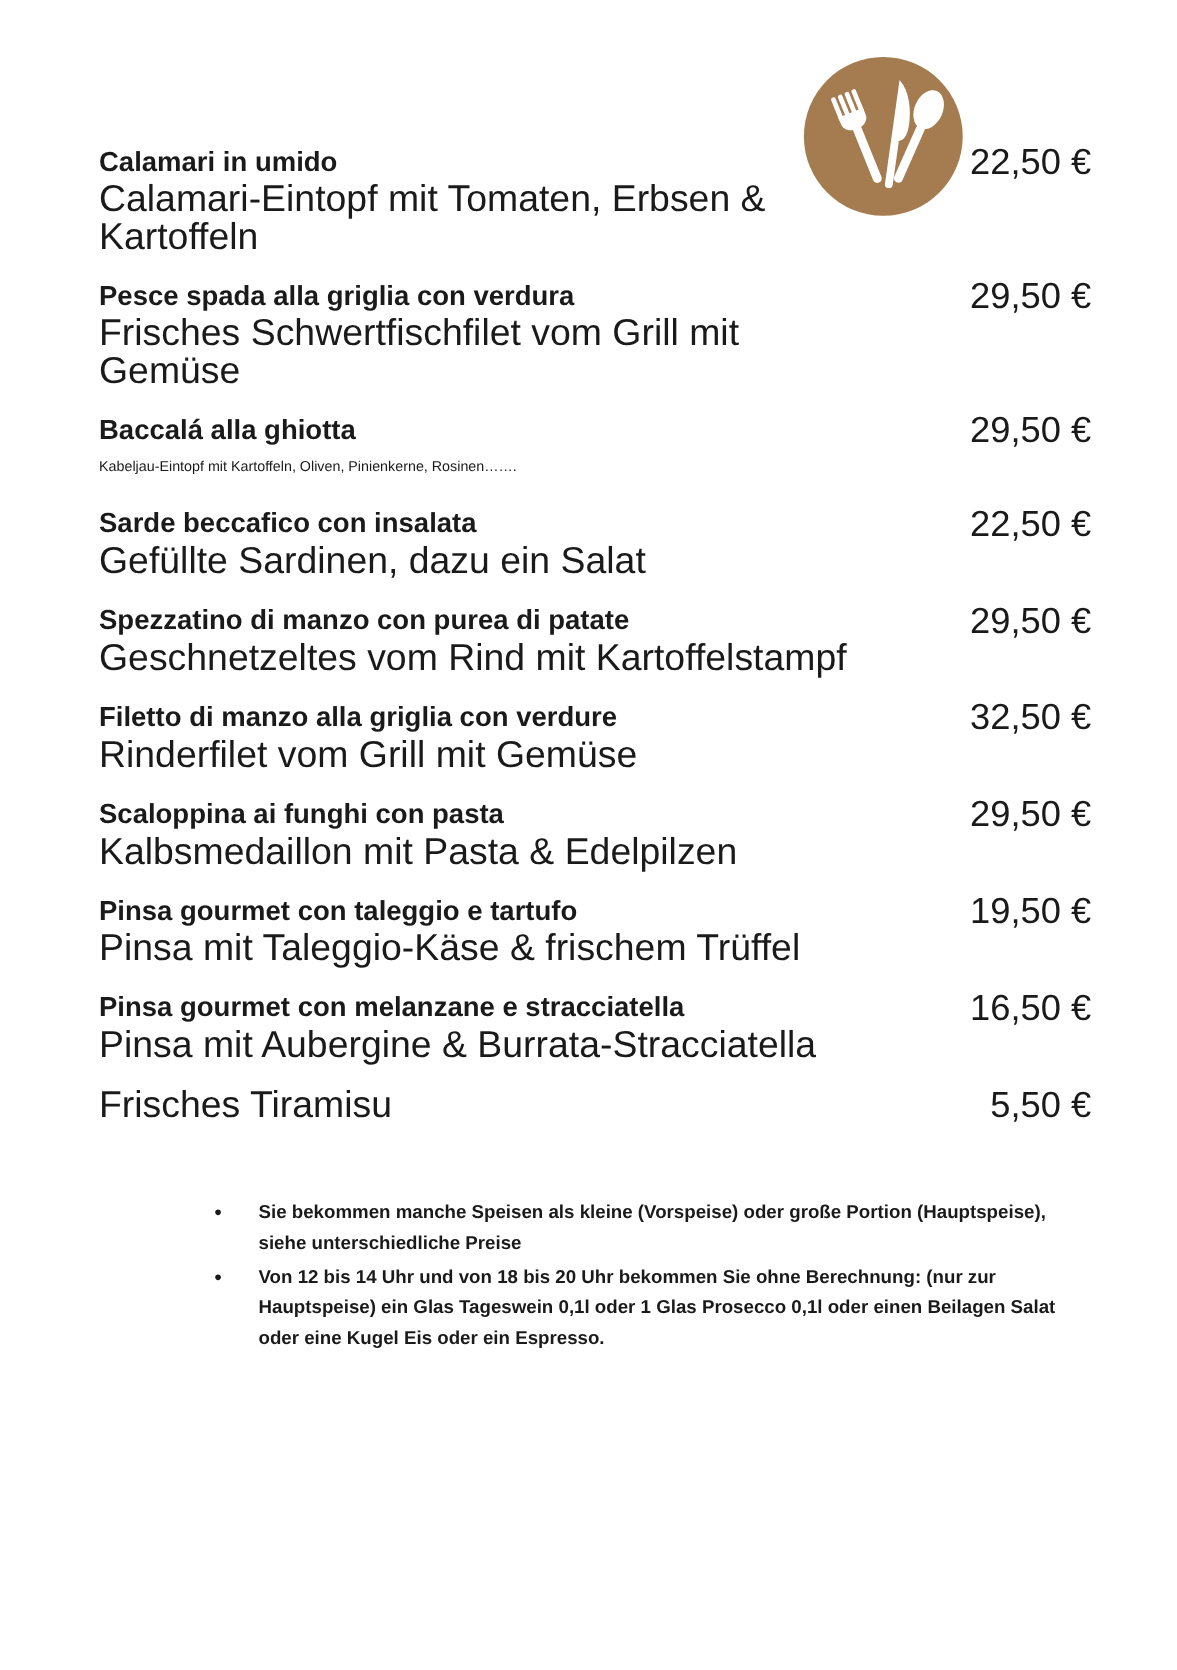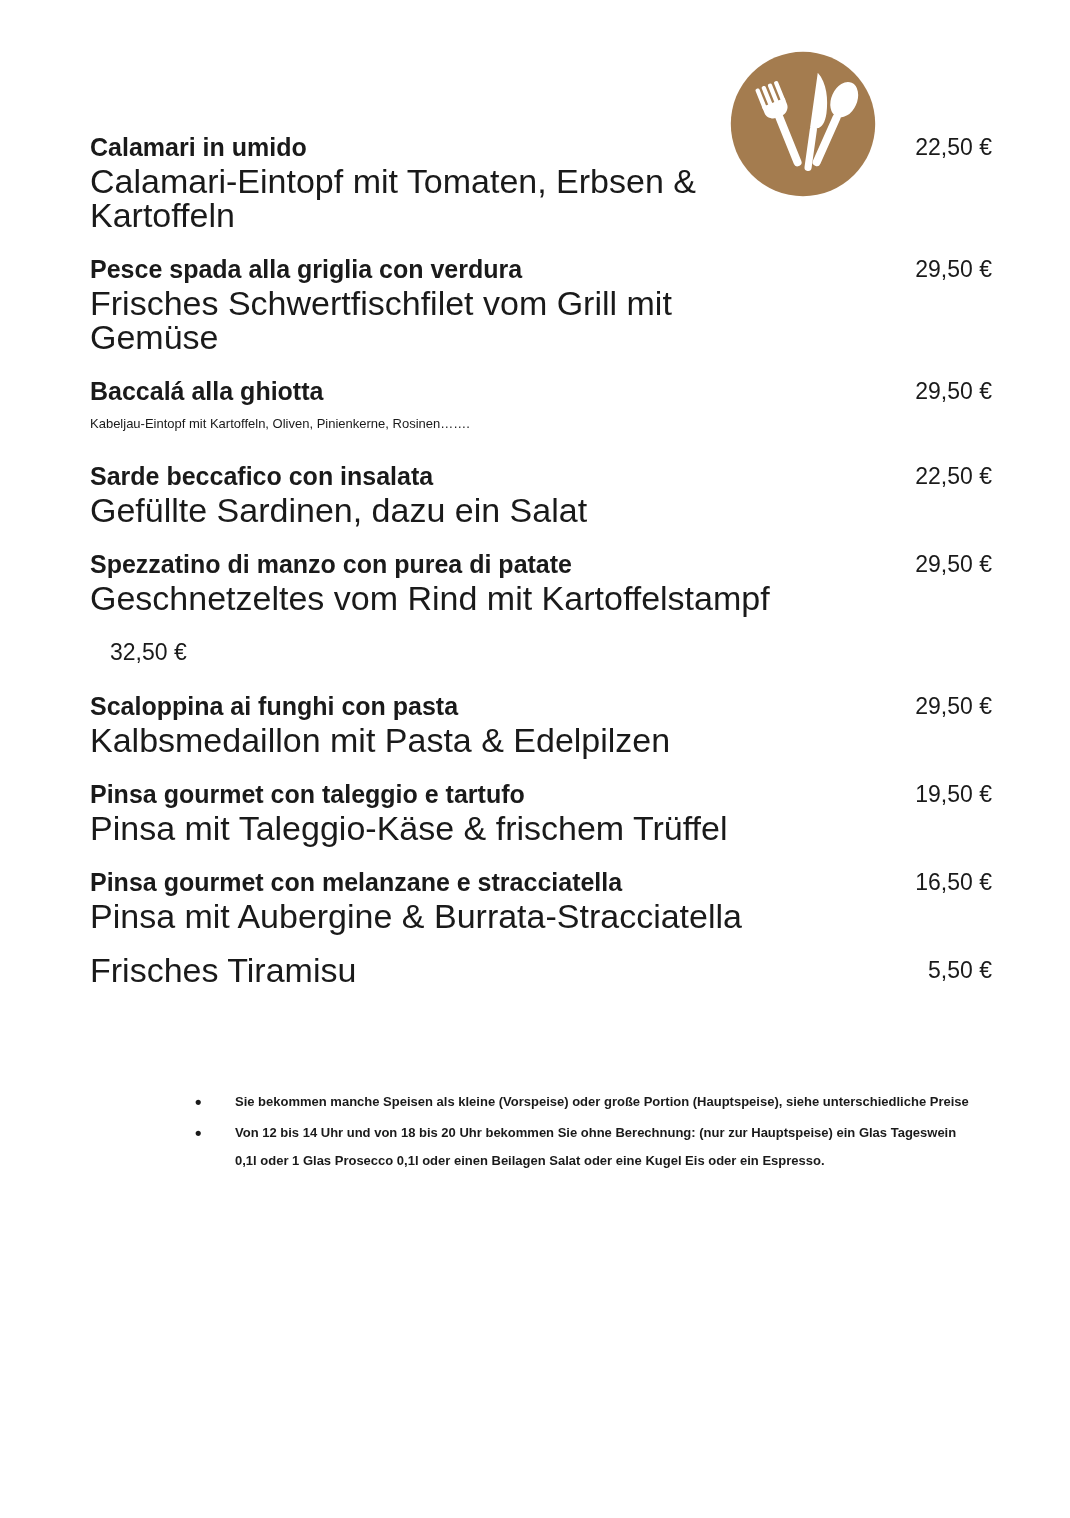--- a/index.html
+++ b/index.html
@@ -41,39 +41,39 @@
   }
   .menu-item-desc {
     font-size: 34px;
     line-height: 34px;
   }
   .menu-item.small-desc .menu-item-desc {
     font-size: 13px;
     line-height: 31px;
   }
   .menu-item-price {
-    font-size: 23px;
+    font-size: 33px;
     line-height: 34px;
     white-space: nowrap;
     text-align: right;
     padding-left: 20px;
   }
   .notes {
     position: absolute;
     left: 193px;
     top: 1088px;
     width: 780px;
     margin: 0;
     padding: 0;
     list-style: none;
   }
   .note {
     position: relative;
     font-weight: bold;
-    font-size: 13px;
+    font-size: 17px;
     line-height: 28px;
     padding-left: 42px;
     margin-bottom: 3px;
   }
   .note::before {
     content: "\2022";
     position: absolute;
     left: 2px;
     top: 0;
     font-size: 18.5px;
@@ -146,20 +146,24 @@
 
     <div class="menu-item">
       <div class="menu-item-text">
         <div class="menu-item-name">Spezzatino di manzo con purea di patate</div>
         <div class="menu-item-desc">Geschnetzeltes vom Rind mit Kartoffelstampf</div>
       </div>
       <div class="menu-item-price">29,50 €</div>
     </div>
 
     <div class="menu-item">
+      <div class="menu-item-text">
+        <div class="menu-item-name">Filetto di manzo alla griglia con verdure</div>
+        <div class="menu-item-desc">Rinderfilet vom Grill mit Gemüse</div>
+      </div>
       <div class="menu-item-price">32,50 €</div>
     </div>
 
     <div class="menu-item">
       <div class="menu-item-text">
         <div class="menu-item-name">Scaloppina ai funghi con pasta</div>
         <div class="menu-item-desc">Kalbsmedaillon mit Pasta &amp; Edelpilzen</div>
       </div>
       <div class="menu-item-price">29,50 €</div>
     </div>

